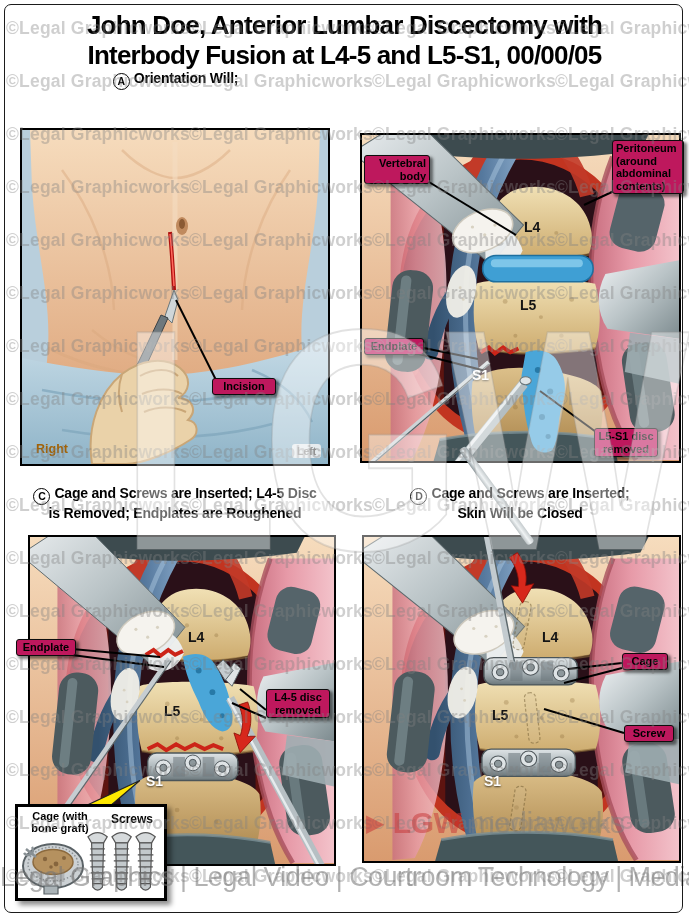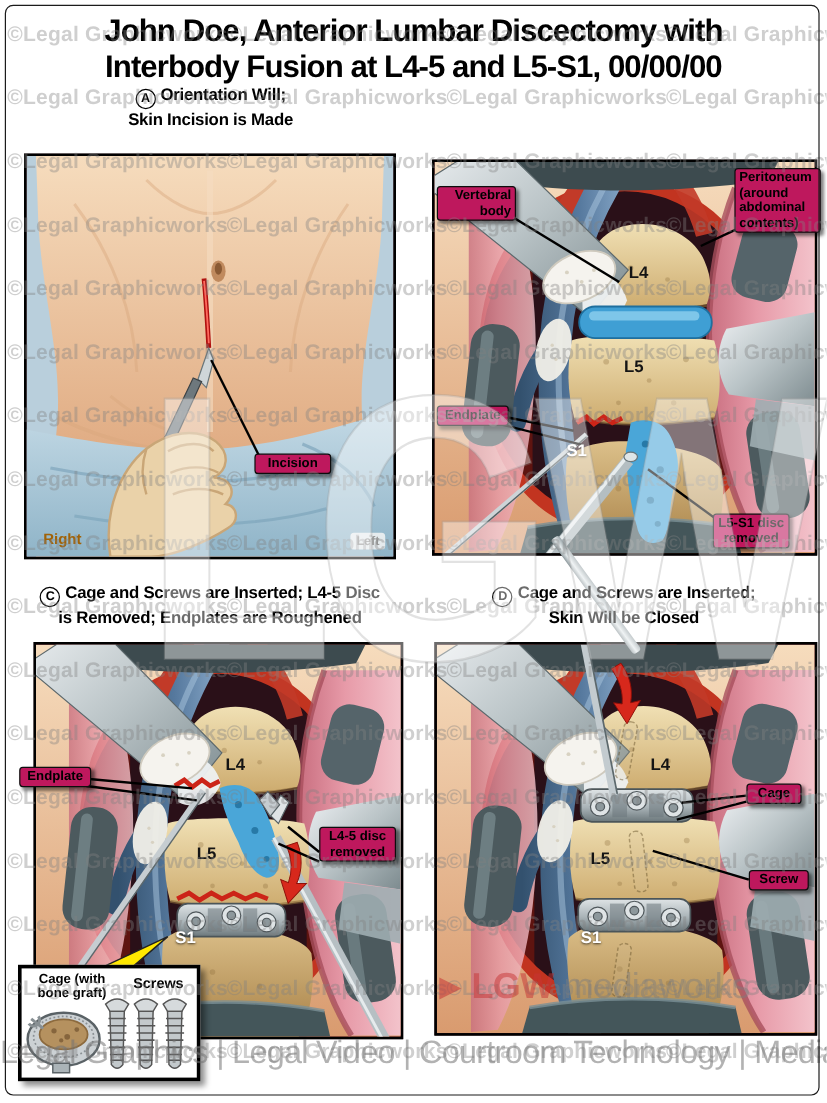--- a/index.html
+++ b/index.html
@@ -191,26 +191,25 @@
             </g>
         </g>
       </g>
     </defs>
   </svg>
 
   <div class="rod"></div>
 
   <div class="title">
     <div>John Doe, Anterior Lumbar Discectomy with</div>
-    <div>Interbody Fusion at L4-5 and L5-S1, 00/00/00</div>
+    <div>Interbody Fusion at L4-5 and L5-S1, 00/00/05</div>
   </div>
 
   <div class="caption" style="left:20px;top:70px;width:311px">
     <div><span class="circ">A</span><span>Orientation Will;</span></div>
-    <div>Skin Incision is Made</div>
   </div>
   <div class="caption" style="left:10px;top:485px;width:330px">
     <div><span class="circ">C</span><span>Cage and Screws are Inserted; L4-5 Disc</span></div>
     <div>is Removed; Endplates are Roughened</div>
   </div>
   <div class="caption" style="left:355px;top:485px;width:330px">
     <div><span class="circ">D</span><span>Cage and Screws are Inserted;</span></div>
     <div>Skin Will be Closed</div>
   </div>
 

